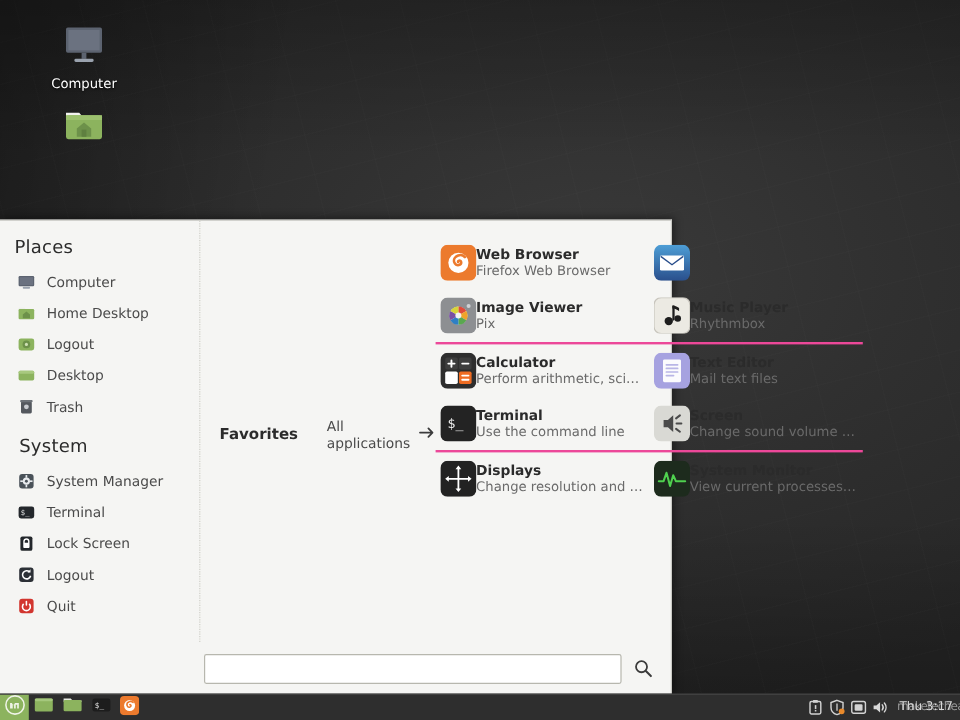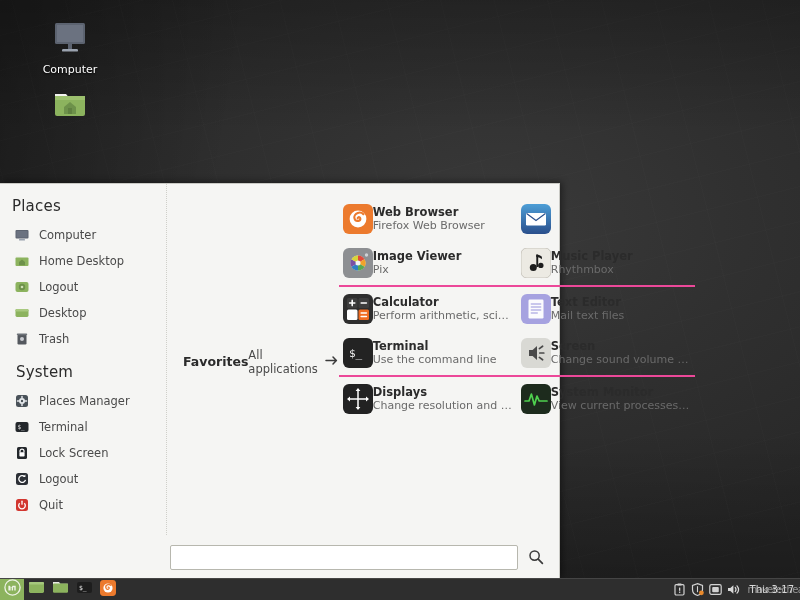--- a/index.html
+++ b/index.html
@@ -63,21 +63,21 @@
     padding:4px 8px 4px 14px; height:26px;
     cursor:default; font-size:11.5px; color:#4a4a4a;
   }
   .side-item .ico { width:16px; height:16px; flex:none; display:block; }
   #system-head { margin-top:11px;padding-left:16px; }
 
   
   #menu-right { flex:1; padding:13px 14px 0 16px; display:flex; flex-direction:row; min-width:0; }
   #fav-header { display:flex; align-items:center; justify-content:space-between; margin-bottom:9px; }
   #fav-title { font-size:12.5px; font-weight:bold; color:#2b2b2b; }
-  #all-apps { display:flex; align-items:center; gap:7px; font-size:11.5px; color:#4a4a4a; cursor:default; }
+  #all-apps { display:flex; align-items:center; gap:7px; font-size:11.5px; color:#4a4a4a; cursor:default;margin-left:24px; }
 
   #fav-grid { display:flex; flex-direction:column; }
   .fav-row { display:flex; }
   .fav-row.sep { border-top:2px solid #ec4899; }
   .fav-cell {
     width:50%; display:flex; align-items:center; gap:0;
     padding:7px 4px 7px 4px; min-width:0; cursor:default;
   }
   .fav-ico { width:30px; height:30px; flex:none; }
   .fav-txt { min-width:0; }
@@ -215,21 +215,21 @@
               <circle cx="8" cy="8" r="3" fill="#e9ecef"></circle>
               <circle cx="8" cy="8" r="1.2" fill="#4a5259"></circle>
               <g fill="#e9ecef">
                 <rect x="7.3" y="2.9" width="1.4" height="2.2"></rect>
                 <rect x="7.3" y="10.9" width="1.4" height="2.2"></rect>
                 <rect x="2.9" y="7.3" width="2.2" height="1.4"></rect>
                 <rect x="10.9" y="7.3" width="2.2" height="1.4"></rect>
               </g>
             </svg>
         </span>
-        <span>Places Manager</span>
+        <span>System Manager</span>
       </div>
 
 
       <div class="side-item">
         <span class="ico">
           <svg width="16" height="16" viewBox="0 0 16 16">
               <rect x="1.5" y="3" width="13" height="10" rx="2" fill="#23272b"></rect>
               <text x="3.4" y="10.2" font-family="DejaVu Sans Mono, monospace" font-size="6" fill="#e6e6e6">$_</text>
             </svg>
         </span>

